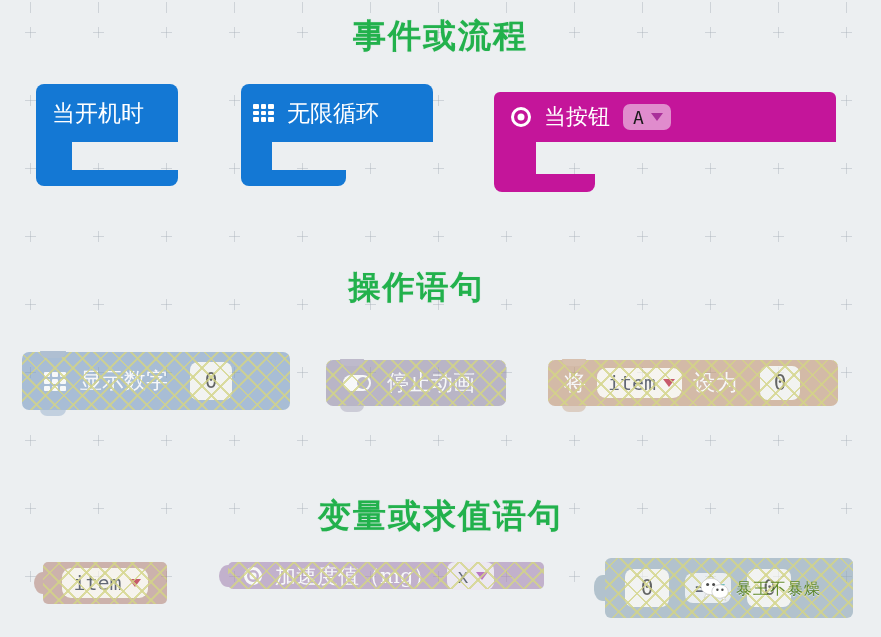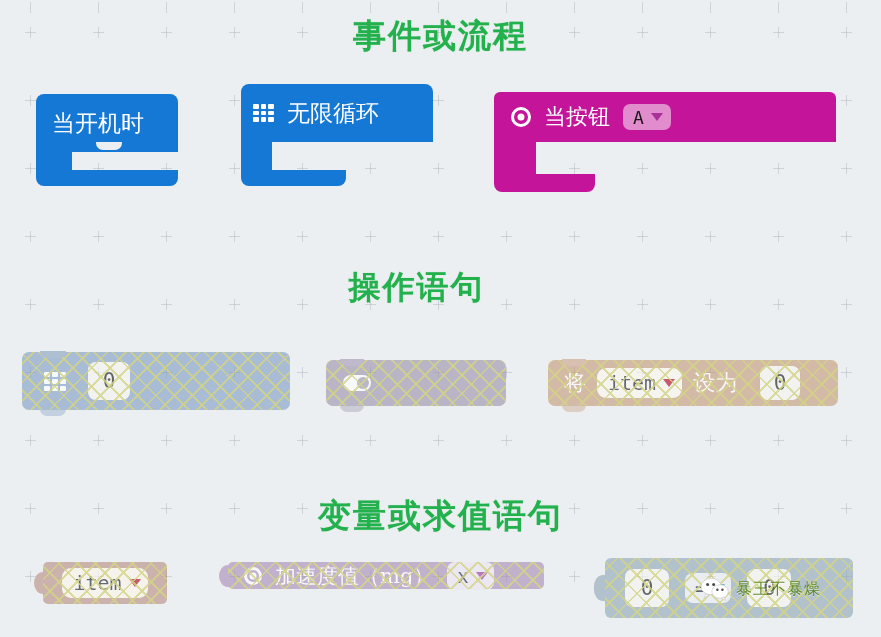--- a/index.html
+++ b/index.html
@@ -174,21 +174,21 @@
 </head>
 <body>
 
 <div id="canvas"></div>
 
 <div class="heading" id="h-events">事件或流程</div>
 <div class="heading" id="h-actions">操作语句</div>
 <div class="heading" id="h-values">变量或求值语句</div>
 
 <div class="cblock" style="left:36px; top:84px; width:142px; height:102px;">
-  <div class="top" style="width:142px; height:58px; background:#1478d4;margin-top:10px;">
+  <div class="top" style="width:142px; height:58px; background:#1478d4;">
     <span class="blk-label" style="font-size:23px; margin-left:4px;">当开机时</span>
   </div>
   <div class="spine" style="top:58px; height:28px; background:#1478d4; width:36px;"></div>
   <div class="bottom" style="top:86px; height:16px; width:142px; background:#1478d4; border-radius:0 0 8px 8px;"></div>
   <div class="notch" style="left:60px; top:58px;"></div>
 </div>
 
 <div class="cblock" style="left:241px; top:84px; width:192px; height:102px;">
   <div class="top" style="width:192px; height:58px; background:#1478d4; gap:13px; ">
     <span class="grid-icon">
@@ -229,30 +229,32 @@
       <i></i>
         <i></i>
         <i></i>
         <i></i>
         <i></i>
         <i></i>
         <i></i>
         <i></i>
         <i></i>
     </span>
+    <span class="blk-label" style="font-size:22px;">显示数字</span>
     <span class="num" style="width:42px;height:38px;font-size:21px;margin-left:8px;">0</span>
   </div>
   <div class="lattice" style="border-radius:7px;"></div>
   <div style="position:absolute; left:18px; top:-1px; width:26px; height:7px; background:#8aa2c0; border-radius:0 0 7px 7px;"></div>
   <div style="position:absolute; left:18px; top:57px; width:26px; height:7px; background:#7f9fc4; border-radius:0 0 7px 7px; opacity:.62;"></div>
 </div>
 
 <div class="block fade" style="left:326px; top:360px; width:180px; height:46px;">
   <div style="position:absolute; inset:0; background:#9a93ad; border-radius:7px; display:flex; align-items:center; padding-left:17px; gap:16px;">
     <span class="toggle-icon"></span>
+    <span class="blk-label" style="font-size:22px;">停止动画</span>
   </div>
   <div class="lattice" style="border-radius:7px;"></div>
   <div style="position:absolute; left:14px; top:-1px; width:24px; height:7px; background:#a29ab4; border-radius:0 0 7px 7px;"></div>
   <div style="position:absolute; left:14px; top:45px; width:24px; height:7px; background:#9a93ad; border-radius:0 0 7px 7px; opacity:.62;"></div>
 </div>
 
 <div class="block fade" style="left:548px; top:360px; width:290px; height:46px;">
   <div style="position:absolute; inset:0; background:#c49a7a; border-radius:7px; display:flex; align-items:center; padding-left:16px; gap:11px;">
     <span class="blk-label" style="font-size:22px;">将</span>
     <span class="dd" style="background:#fdf8ef; font-size:20px; height:30px; border-radius:9px; padding:2px 7px 2px 11px;">

